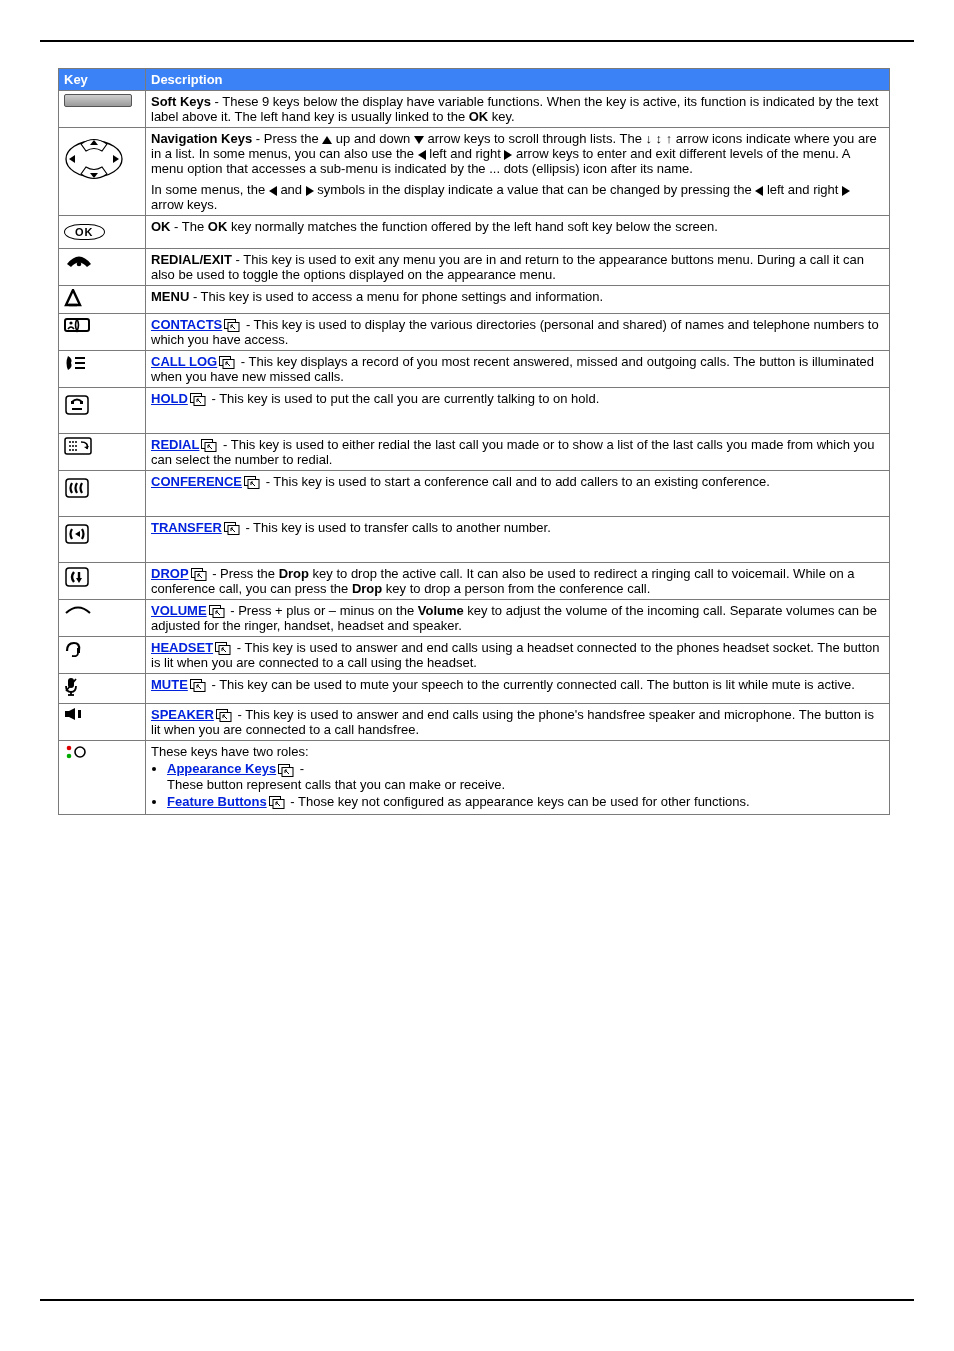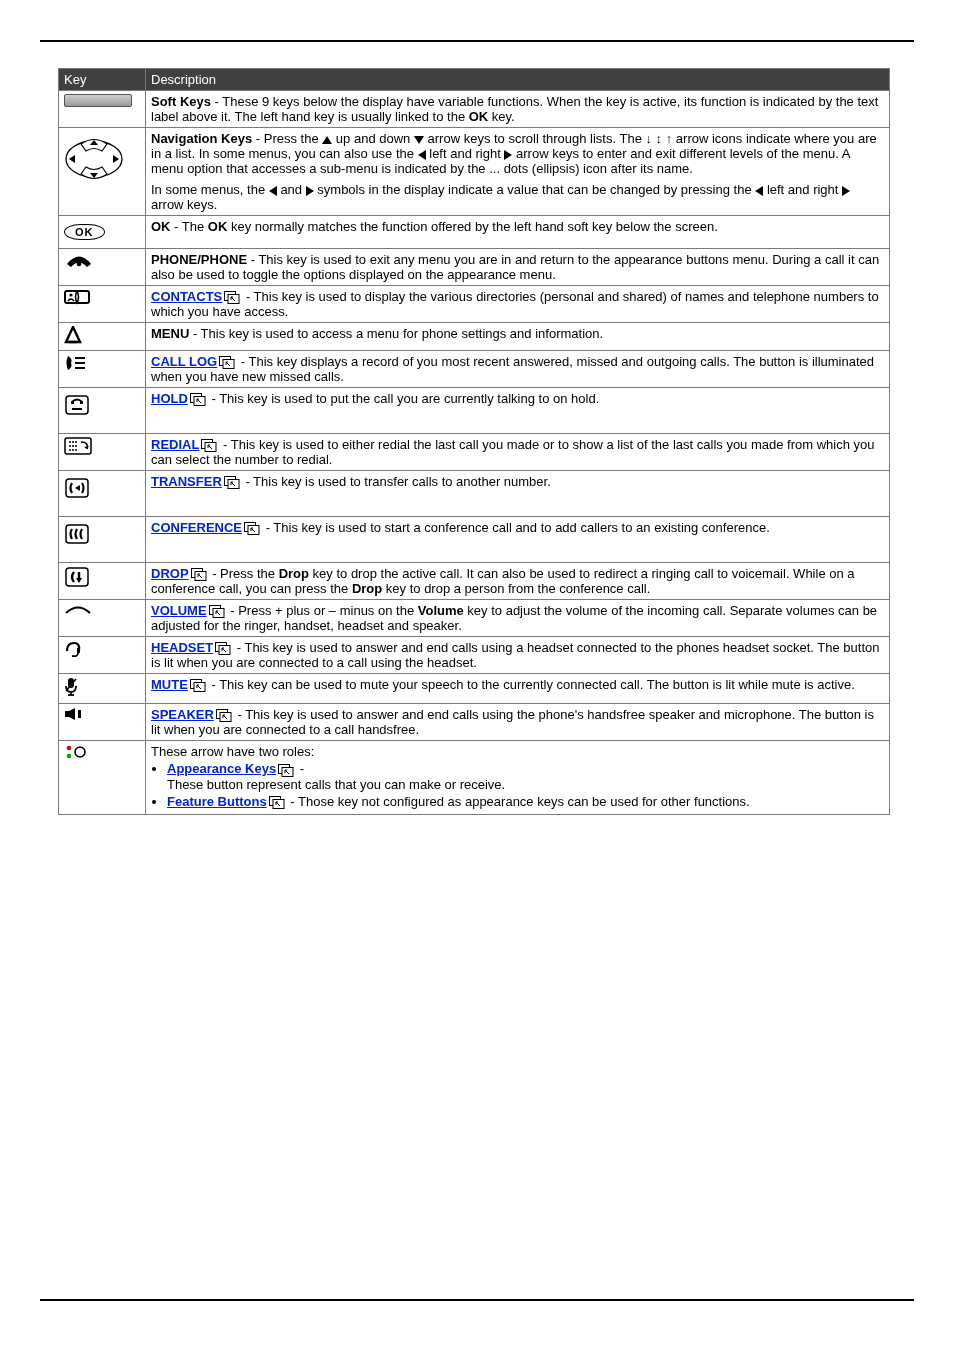--- a/index.html
+++ b/index.html
@@ -2,21 +2,21 @@
 <html><head>
 <meta charset="utf-8">
 <style>
   html,body{margin:0;padding:0;background:#fff;color:#000;font-family:Verdana,Arial,sans-serif;font-size:13px}
   .page{width:954px;min-height:1351px;margin:0 auto;position:relative;padding:40px 40px 60px 40px;box-sizing:border-box}
   .hr-top{border:none;border-top:2px solid #000;margin:0 0 26px 0}
   .hr-bot{border:none;border-top:2px solid #000;position:absolute;left:40px;right:40px;bottom:44px}
   .intro{margin:0 0 6px 18px}
   table.keys{border-collapse:collapse;margin-left:18px;width:832px}
   table.keys th,table.keys td{border:1px solid #7a7a7a;padding:3px 5px;vertical-align:top;text-align:left}
-  table.keys th{background:#404040;color:#fff;font-weight:normal}
+  table.keys th{background:#3b82f6;color:#fff;font-weight:bold}
   th.kcol{width:76px;text-align:center}
   td.kcell{text-align:center;vertical-align:top;padding-top:4px}
   .iconbox{display:inline-block}
   .lbl{font-weight:bold}
   .link{color:#0022dd;text-decoration:underline;font-weight:bold;cursor:pointer}
   .pop{display:inline-block;vertical-align:middle;margin:0 2px}
   .pop svg{display:block}
   .tri{display:inline-block;width:0;height:0;vertical-align:middle}
   .tri.up{border-left:5px solid transparent;border-right:5px solid transparent;border-bottom:8px solid #000}
   .tri.down{border-left:5px solid transparent;border-right:5px solid transparent;border-top:8px solid #000}
@@ -81,53 +81,53 @@
 
   <tr>
     <td class="kcell">
       <span class="iconbox">
         <svg width="30" height="16" viewBox="0 0 30 16">
                 <path d="M3 12 Q15 -3 27 12 L23 15 Q15 6 7 15 Z" fill="#000"></path>
                 <circle cx="15" cy="12" r="2.3" fill="#000"></circle>
               </svg>
       </span>
     </td>
-    <td><span class="lbl">PHONE/PHONE</span><span> - This key is used to exit any menu you are in and return to the appearance buttons menu. During a call it can also be used to toggle the options displayed on the appearance menu.</span></td>
+    <td><span class="lbl">REDIAL/EXIT</span><span> - This key is used to exit any menu you are in and return to the appearance buttons menu. During a call it can also be used to toggle the options displayed on the appearance menu.</span></td>
+  </tr>
+
+  <tr>
+    <td class="kcell">
+      <span class="iconbox">
+        <svg width="18" height="18" viewBox="0 0 18 18">
+                <path d="M9 1 L16 16 L2 16 Z" fill="none" stroke="#000" stroke-width="2.4"></path>
+                <line x1="5" y1="16" x2="13" y2="16" stroke="#000" stroke-width="2.4"></line>
+              </svg>
+      </span>
+    </td>
+    <td><span class="lbl">MENU</span><span> - This key is used to access a menu for phone settings and information.</span></td>
   </tr>
 
   <tr>
     <td class="kcell">
       <span class="iconbox">
         <svg width="26" height="16" viewBox="0 0 26 16">
                 <rect x="1" y="2" width="24" height="12" rx="2" fill="none" stroke="#000" stroke-width="2"></rect>
                 <path d="M13 2 Q10 8 13 14 Q16 8 13 2" fill="none" stroke="#000" stroke-width="1.6"></path>
                 <circle cx="7" cy="6" r="1.6" fill="#000"></circle>
                 <path d="M4 12 Q7 8 10 12" fill="none" stroke="#000" stroke-width="1.6"></path>
               </svg>
       </span>
     </td>
     <td>
       <a class="link">CONTACTS</a><span class="pop"><svg width="16" height="13" viewBox="0 0 16 13">
                 <rect x="0.5" y="0.5" width="11" height="9" fill="#fff" stroke="#000"></rect>
                 <rect x="4" y="3.5" width="11" height="9" fill="#fff" stroke="#000"></rect>
                 <path d="M7 9 L7 6 L9 6 M7 6 L11 10" stroke="#000" fill="none" stroke-width="1"></path>
               </svg></span><span> - This key is used to display the various directories (personal and shared) of names and telephone numbers to which you have access.</span>
     </td>
-  </tr>
-
-  <tr>
-    <td class="kcell">
-      <span class="iconbox">
-        <svg width="18" height="18" viewBox="0 0 18 18">
-                <path d="M9 1 L16 16 L2 16 Z" fill="none" stroke="#000" stroke-width="2.4"></path>
-                <line x1="5" y1="16" x2="13" y2="16" stroke="#000" stroke-width="2.4"></line>
-              </svg>
-      </span>
-    </td>
-    <td><span class="lbl">MENU</span><span> - This key is used to access a menu for phone settings and information.</span></td>
   </tr>
 
   <tr>
     <td class="kcell">
       <span class="iconbox">
         <svg width="22" height="18" viewBox="0 0 22 18">
                 <path d="M4 2 Q1 9 4 16 Q9 13 7 9 Q9 5 4 2" fill="#000"></path>
                 <line x1="11" y1="4" x2="21" y2="4" stroke="#000" stroke-width="2"></line>
                 <line x1="11" y1="9" x2="21" y2="9" stroke="#000" stroke-width="2"></line>
                 <line x1="11" y1="14" x2="21" y2="14" stroke="#000" stroke-width="2"></line>
@@ -193,51 +193,51 @@
               </svg></span><span> - This key is used to either redial the last call you made or to show a list of the last calls you made from which you can select the number to redial.</span>
     </td>
   </tr>
 
   <tr>
     <td class="kcell" style="padding-top:6px;padding-bottom:14px">
       <span class="iconbox">
         <svg width="26" height="22" viewBox="0 0 26 22">
                 <rect x="2" y="2" width="22" height="18" rx="3" fill="none" stroke="#000" stroke-width="1.5"></rect>
                 <path d="M8 6 Q5 11 8 16" fill="none" stroke="#000" stroke-width="2.2"></path>
-                <path d="M18 6 Q21 11 18 16" fill="none" stroke="#000" stroke-width="2.2"></path>
-                <polygon points="11,11 16,8 16,14" fill="#000"></polygon>
-              </svg>
-      </span>
-    </td>
-    <td>
-      <a class="link">TRANSFER</a><span class="pop"><svg width="16" height="13" viewBox="0 0 16 13">
-                <rect x="0.5" y="0.5" width="11" height="9" fill="#fff" stroke="#000"></rect>
-                <rect x="4" y="3.5" width="11" height="9" fill="#fff" stroke="#000"></rect>
-                <path d="M7 9 L7 6 L9 6 M7 6 L11 10" stroke="#000" fill="none"></path>
-              </svg></span><span> - This key is used to transfer calls to another number.</span>
+                <path d="M13 6 Q10 11 13 16" fill="none" stroke="#000" stroke-width="2.2"></path>
+                <path d="M18 6 Q15 11 18 16" fill="none" stroke="#000" stroke-width="2.2"></path>
+              </svg>
+      </span>
+    </td>
+    <td>
+      <a class="link">CONFERENCE</a><span class="pop"><svg width="16" height="13" viewBox="0 0 16 13">
+                <rect x="0.5" y="0.5" width="11" height="9" fill="#fff" stroke="#000"></rect>
+                <rect x="4" y="3.5" width="11" height="9" fill="#fff" stroke="#000"></rect>
+                <path d="M7 9 L7 6 L9 6 M7 6 L11 10" stroke="#000" fill="none"></path>
+              </svg></span><span> - This key is used to start a conference call and to add callers to an existing conference.</span>
     </td>
   </tr>
 
   <tr>
     <td class="kcell" style="padding-top:6px;padding-bottom:14px">
       <span class="iconbox">
         <svg width="26" height="22" viewBox="0 0 26 22">
                 <rect x="2" y="2" width="22" height="18" rx="3" fill="none" stroke="#000" stroke-width="1.5"></rect>
                 <path d="M8 6 Q5 11 8 16" fill="none" stroke="#000" stroke-width="2.2"></path>
-                <path d="M13 6 Q10 11 13 16" fill="none" stroke="#000" stroke-width="2.2"></path>
-                <path d="M18 6 Q15 11 18 16" fill="none" stroke="#000" stroke-width="2.2"></path>
-              </svg>
-      </span>
-    </td>
-    <td>
-      <a class="link">CONFERENCE</a><span class="pop"><svg width="16" height="13" viewBox="0 0 16 13">
-                <rect x="0.5" y="0.5" width="11" height="9" fill="#fff" stroke="#000"></rect>
-                <rect x="4" y="3.5" width="11" height="9" fill="#fff" stroke="#000"></rect>
-                <path d="M7 9 L7 6 L9 6 M7 6 L11 10" stroke="#000" fill="none"></path>
-              </svg></span><span> - This key is used to start a conference call and to add callers to an existing conference.</span>
+                <path d="M18 6 Q21 11 18 16" fill="none" stroke="#000" stroke-width="2.2"></path>
+                <polygon points="11,11 16,8 16,14" fill="#000"></polygon>
+              </svg>
+      </span>
+    </td>
+    <td>
+      <a class="link">TRANSFER</a><span class="pop"><svg width="16" height="13" viewBox="0 0 16 13">
+                <rect x="0.5" y="0.5" width="11" height="9" fill="#fff" stroke="#000"></rect>
+                <rect x="4" y="3.5" width="11" height="9" fill="#fff" stroke="#000"></rect>
+                <path d="M7 9 L7 6 L9 6 M7 6 L11 10" stroke="#000" fill="none"></path>
+              </svg></span><span> - This key is used to transfer calls to another number.</span>
     </td>
   </tr>
 
   <tr>
     <td class="kcell">
       <span class="iconbox">
         <svg width="26" height="22" viewBox="0 0 26 22">
                 <rect x="2" y="2" width="22" height="18" rx="3" fill="none" stroke="#000" stroke-width="1.5"></rect>
                 <path d="M10 6 Q6 11 10 16" fill="none" stroke="#000" stroke-width="2.4"></path>
                 <line x1="15" y1="6" x2="15" y2="13" stroke="#000" stroke-width="2.4"></line>
@@ -334,21 +334,21 @@
     <td class="kcell">
       <span class="iconbox">
         <svg width="22" height="16" viewBox="0 0 22 16">
                 <circle cx="5" cy="4" r="2.3" fill="#d00"></circle>
                 <circle cx="5" cy="12" r="2.3" fill="#0a0"></circle>
                 <circle cx="16" cy="8" r="5" fill="none" stroke="#000" stroke-width="1.6"></circle>
               </svg>
       </span>
     </td>
     <td>
-      <span>These arrow have two roles:</span>
+      <span>These keys have two roles:</span>
       <ul class="roles">
         <li>
           <a class="link">Appearance Keys</a><span class="pop"><svg width="16" height="13" viewBox="0 0 16 13">
                     <rect x="0.5" y="0.5" width="11" height="9" fill="#fff" stroke="#000"></rect>
                     <rect x="4" y="3.5" width="11" height="9" fill="#fff" stroke="#000"></rect>
                     <path d="M7 9 L7 6 L9 6 M7 6 L11 10" stroke="#000" fill="none"></path>
                   </svg></span><span> -</span><br>
           <span>These button represent calls that you can make or receive.</span>
         </li>
         <li>

